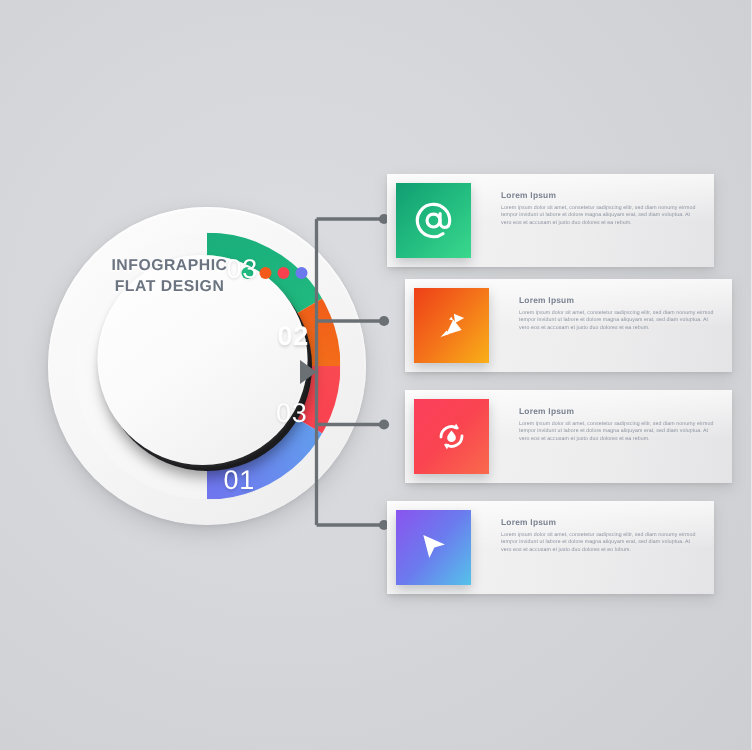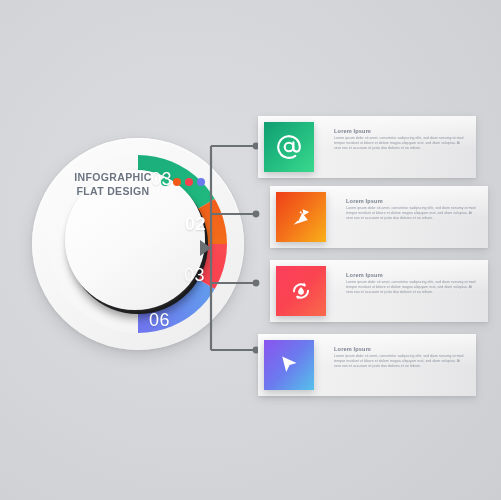--- a/index.html
+++ b/index.html
@@ -236,21 +236,21 @@
         <span class="dot" style="background:#1fbb80"></span>
         <span class="dot" style="background:#f2591a"></span>
         <span class="dot" style="background:#f9404e"></span>
         <span class="dot" style="background:#6c79ee"></span>
       </div>
     </div>
 
     <span class="seg-num num-01">03</span>
     <span class="seg-num num-02">02</span>
     <span class="seg-num num-03">03</span>
-    <span class="seg-num num-04">06</span>
+    <span class="seg-num num-04">01</span>
   </div>
 
   <svg class="connector-svg" viewBox="0 0 70 240">
     <g stroke="#6b7075" stroke-width="2.2" fill="none">
       <path d="M6 18 L6 222"></path>
       <path d="M6 18 L50 18"></path>
       <path d="M6 86 L50 86"></path>
       <path d="M6 155 L50 155"></path>
       <path d="M6 222 L50 222"></path>
     </g>

